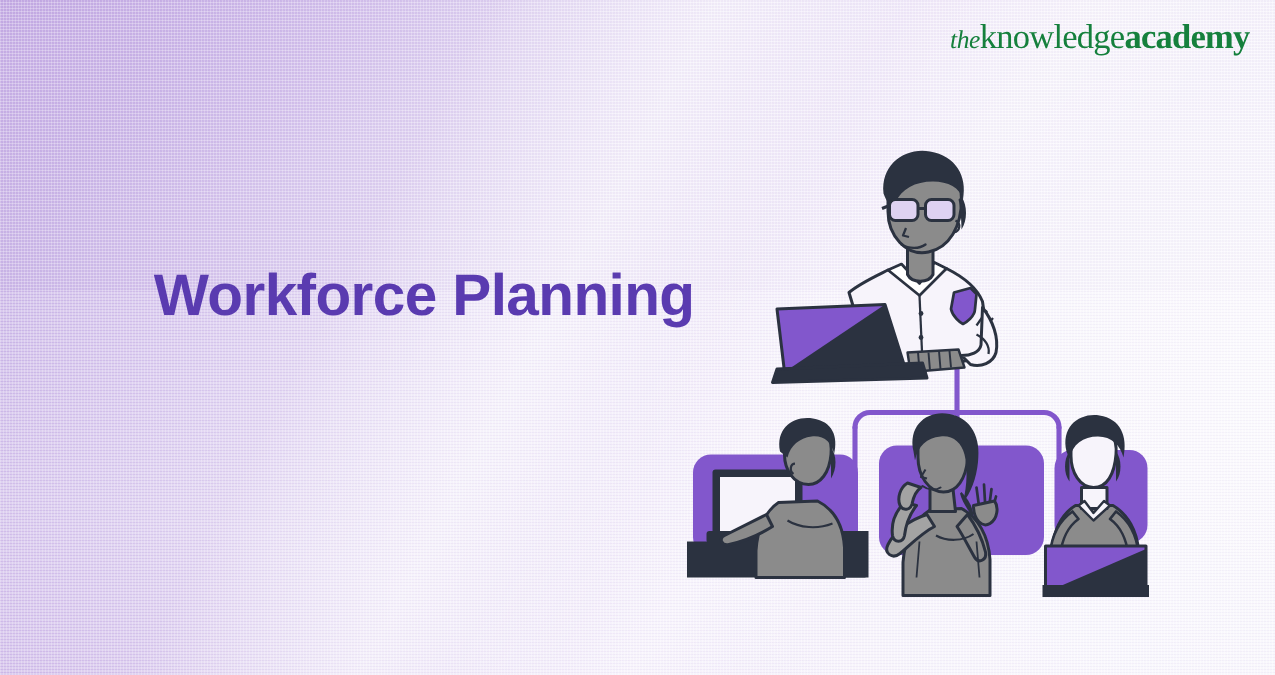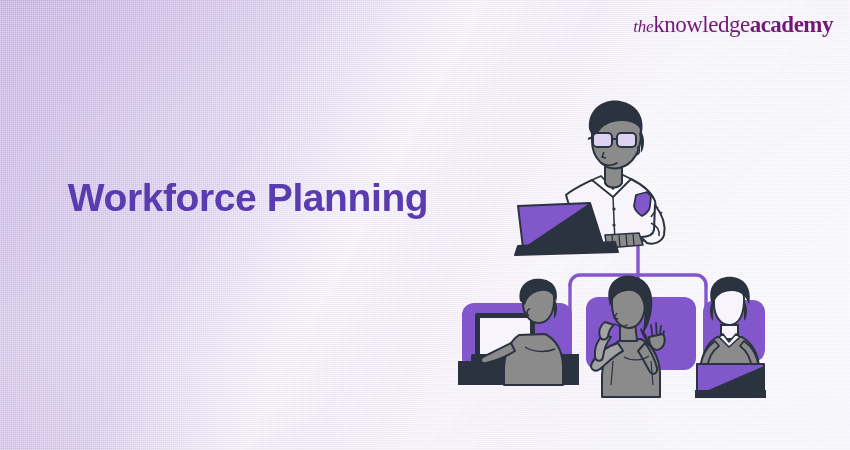--- a/index.html
+++ b/index.html
@@ -89,21 +89,21 @@
         rgba(138,104,190,0.040) 2px);
     opacity: 0.85;
   }
 
   
   #logo {
     position: absolute;
     top: 13px;
     right: 17px;
     font-family: "Liberation Serif", serif;
-    color: #701a75;
+    color: #15803d;
     line-height: 1;
     white-space: nowrap;
   }
   #logo .t-the {
     font-style: italic;
     font-size: 17px;
     letter-spacing: -0.3px;
   }
   #logo .t-knowledge {
     font-size: 23px;
@@ -114,21 +114,21 @@
     font-weight: bold;
     letter-spacing: -0.5px;
   }
 
   
   #headline {
     position: absolute;
     left: 33px;
     top: 172px;
     width: 430px;
-    text-align: center;
+    text-align: right;
     color: #5a3bb0;
     font-size: 39px;
     font-weight: bold;
     line-height: 1.32;
     letter-spacing: -0.4px;
   }
 
   
   #illustration {
     position: absolute;

